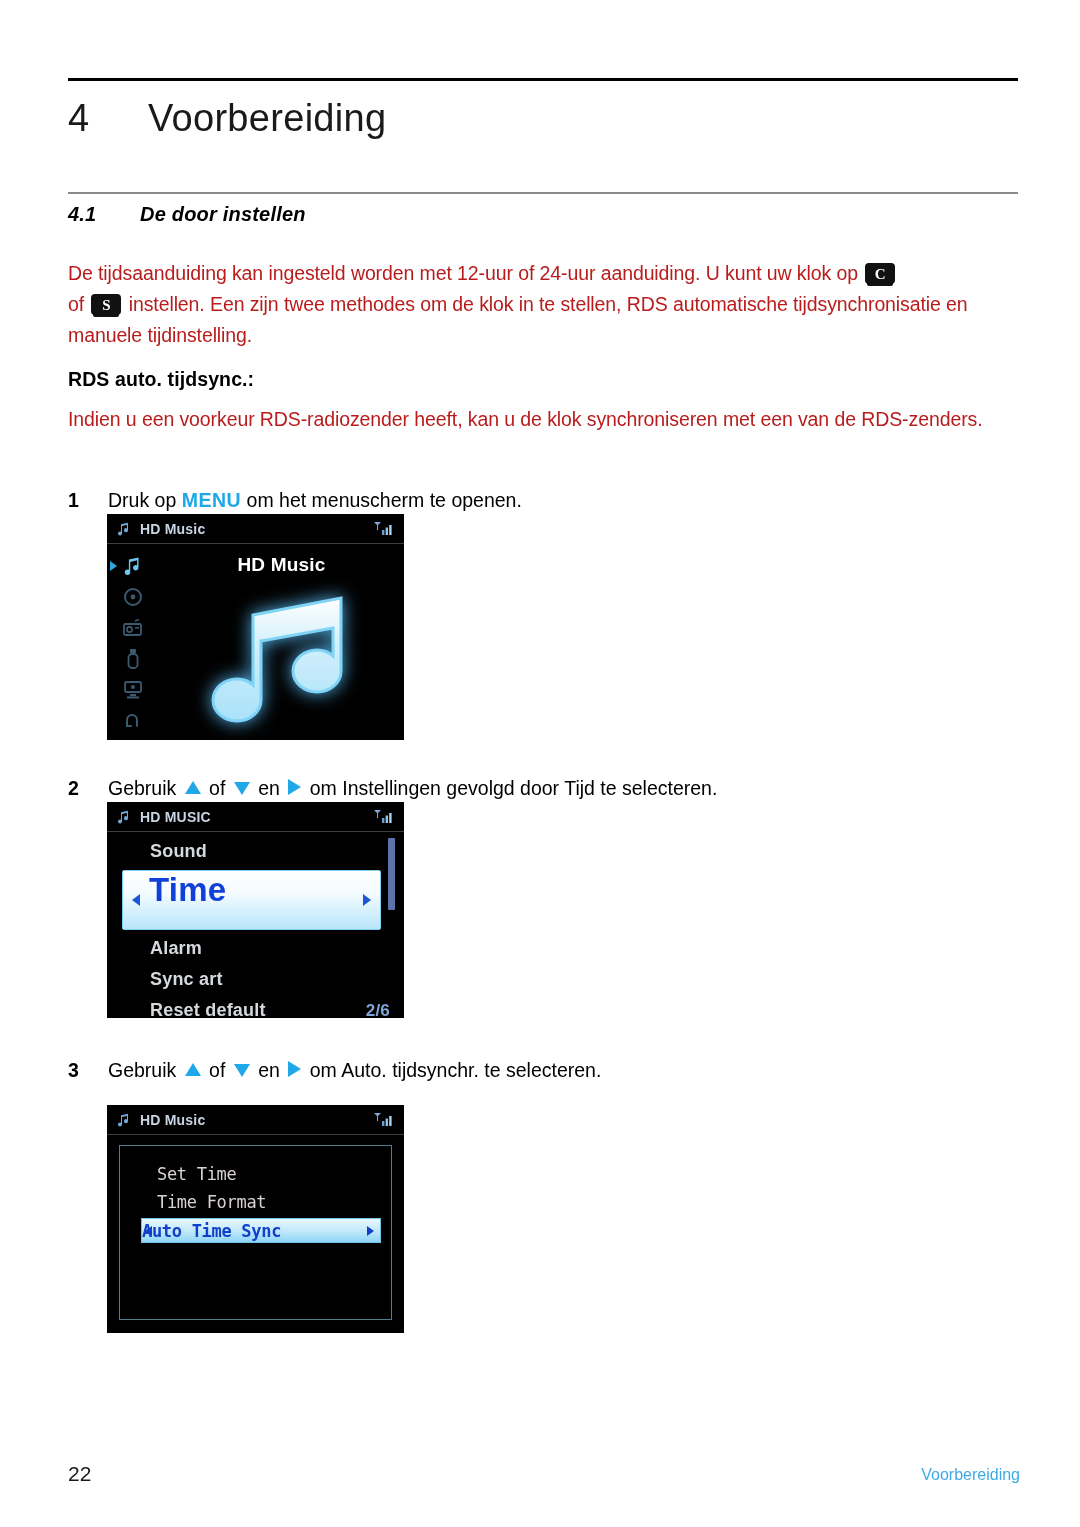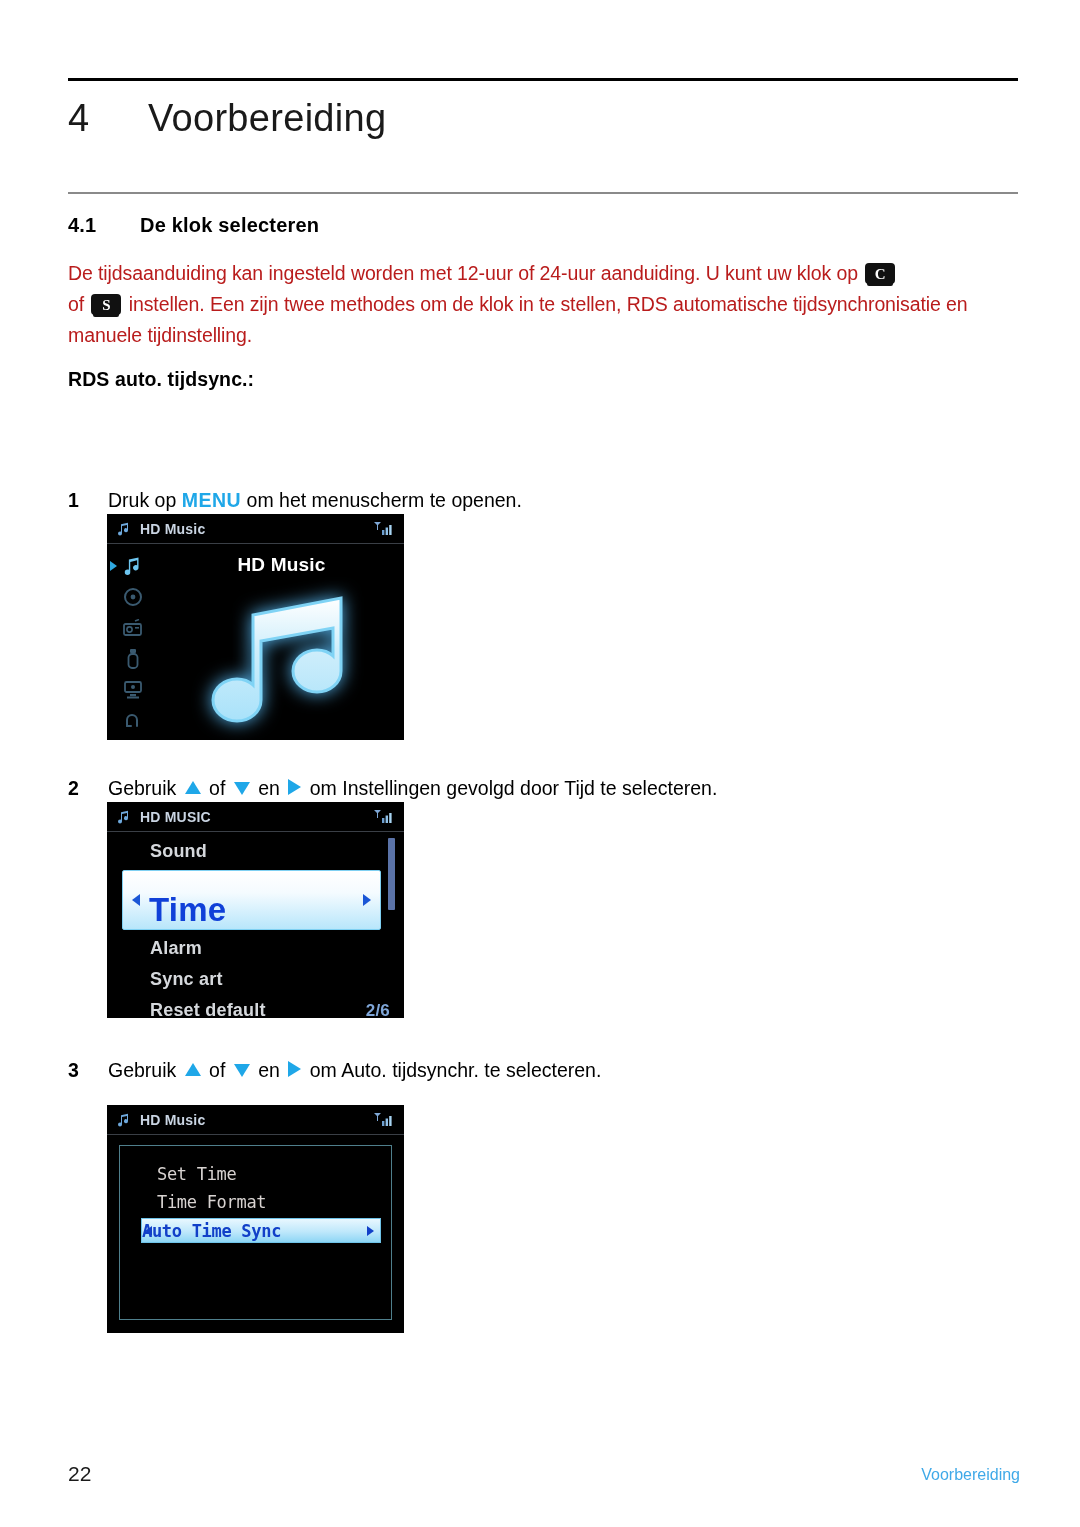--- a/index.html
+++ b/index.html
@@ -58,24 +58,25 @@
   .chapter-title {
     font-size: 38px;
     font-weight: 400;
     letter-spacing: 0.3px;
     color: #1a1a1a;
   }
 
   
   .section {
     position: absolute;
-    left: 68px; top: 214px;
+    left: 68px; top: 203px;
     width: 950px;
     display: flex;
     align-items: center;
+    font-style: italic;
   }
   .section-num {
     font-size: 20px;
     font-weight: bold;
     width: 72px;
     letter-spacing: 0.2px;
   }
   .section-title {
     font-size: 20px;
     font-weight: bold;
@@ -292,21 +293,21 @@
   .menu-row.sel {
     margin: 3px 23px 3px 15px;
     padding-left: 0;
     height: 60px;
     background: linear-gradient(180deg,#ffffff 0%,#f4fbff 38%,#b8e6fb 100%);
     border: 1px solid #7fd0f2;
     border-radius: 2px;
     color: #1040d8;
     font-size: 33px;
     display: flex;
-    align-items: flex-end;
+    align-items: flex-start;
     justify-content: flex-start;
     position: relative;
   }
   .sel-label { margin-left: 26px; }
   .sel-arrow-l {
     position: absolute;
     left: 9px; top: 50%;
     transform: translateY(-50%);
     width: 0; height: 0;
     border-top: 6px solid transparent;
@@ -419,29 +420,30 @@
 
   <div class="chapter">
     <span class="chapter-num">4</span>
     <span class="chapter-title">Voorbereiding</span>
   </div>
 
   <div class="rule-sub"></div>
 
   <div class="section">
     <span class="section-num">4.1</span>
-    <span class="section-title">De klok selecteren</span>
+    <span class="section-title">De door instellen</span>
   </div>
 
   <div class="body-block" id="intro-para">
     <span>De tijdsaanduiding kan ingesteld worden met 12-uur of 24-uur aanduiding. U kunt uw klok op </span><span class="key-icon" data-glyph="C"></span><br>
     <span>of </span><span class="key-icon" data-glyph="S"></span><span> instellen. Een zijn twee methodes om de klok in te stellen, RDS automatische tijdsynchronisatie en manuele tijdinstelling.</span>
   </div>
 
   <div id="rds-head">RDS auto. tijdsync.:</div>
+  <div class="body-block" id="rds-para">Indien u een voorkeur RDS-radiozender heeft, kan u de klok synchroniseren met een van de RDS-zenders.</div>
 
   <div class="step" id="step1">
     <span class="step-num">1</span>
     <span class="step-text"><span>Druk op </span><span class="menu-key">MENU</span><span> om het menuscherm te openen.</span></span>
   </div>
 
   <div class="lcd" id="lcd1">
     <div class="lcd-topbar">
       <span class="note-ico">
         <svg width="16" height="16" viewBox="0 0 16 16">

